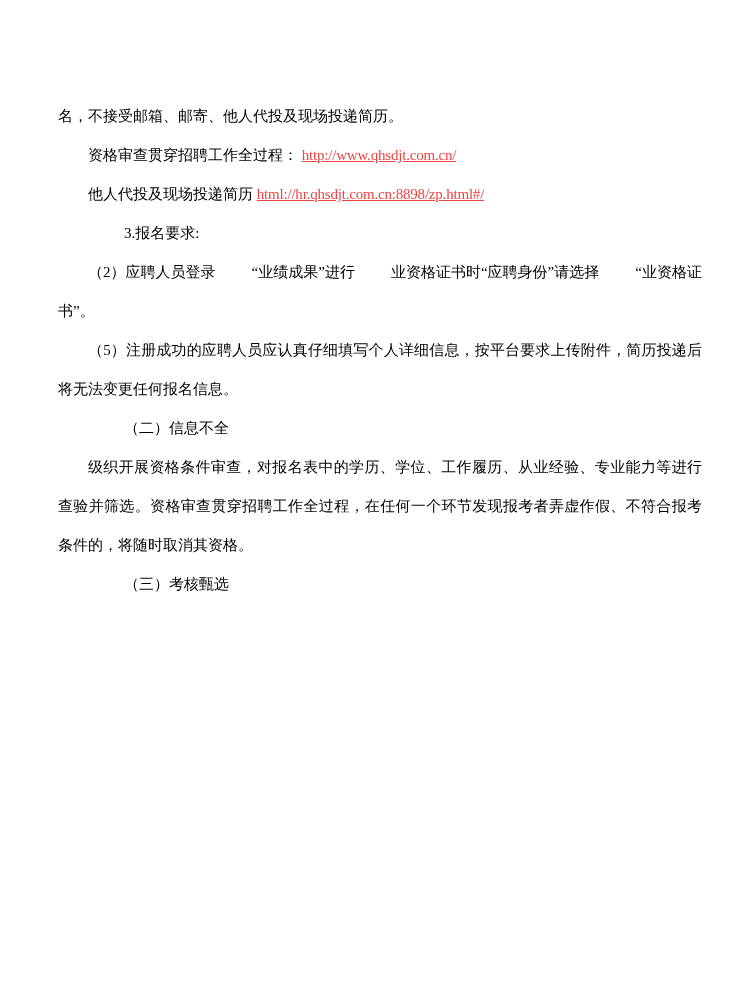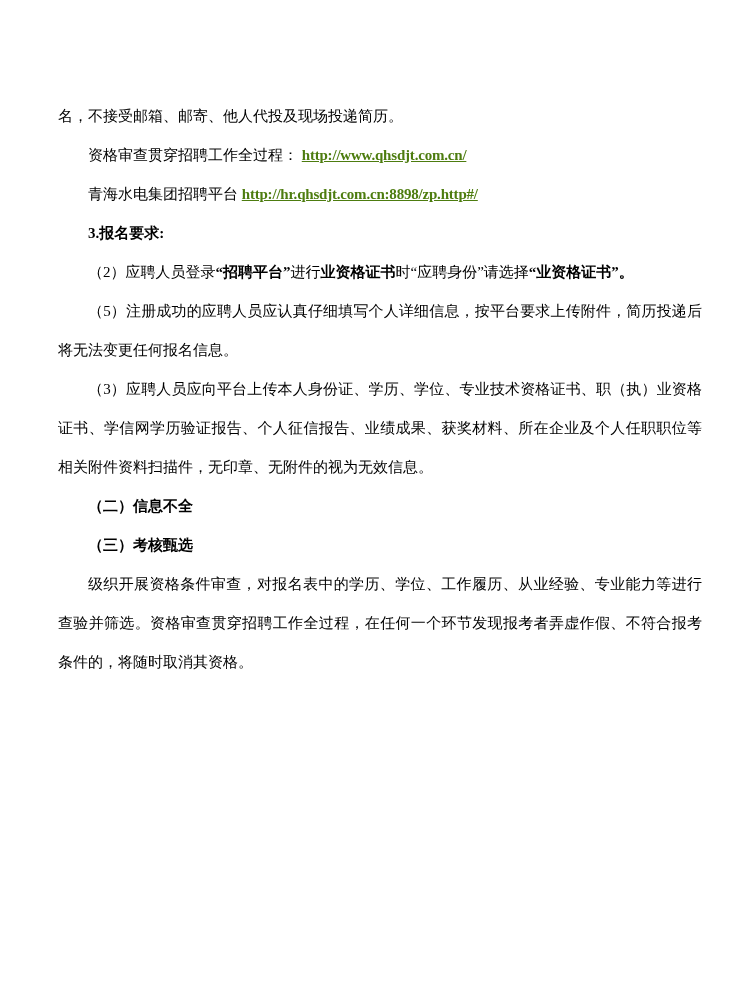--- a/index.html
+++ b/index.html
@@ -32,39 +32,38 @@
     text-justify: inter-ideograph;
   }
   p.para.indent {
     text-indent: 2em;
   }
   p.para.nowrap {
     white-space: nowrap;
     text-align: left;
   }
   .bold {
-    font-weight: bold;
+    font-weight: normal;
+    margin-left: 36px;
   }
   a.link {
-    color: #4d7c0f;
+    color: #ef4444;
     text-decoration: underline;
     letter-spacing: -0.2px;
     cursor: pointer;
-    font-weight: bold;
   }
 </style>
 </head>
 <body>
 
 <div class="page">
   <div class="doc-body" id="doc-body">
       <p class="para"><span class="run">名，不接受邮箱、邮寄、他人代投及现场投递简历。</span></p>
       <p class="para indent nowrap"><span class="run">资格审查贯穿招聘工作全过程： </span><a class="link" href="#">http://www.qhsdjt.com.cn/</a></p>
-      <p class="para indent nowrap"><span class="run">青海水电集团招聘平台 </span><a class="link" href="#">http://hr.qhsdjt.com.cn:8898/zp.http#/</a></p>
+      <p class="para indent nowrap"><span class="run">他人代投及现场投递简历 </span><a class="link" href="#">html://hr.qhsdjt.com.cn:8898/zp.html#/</a></p>
       <p class="para indent"><span class="run bold">3.报名要求:</span></p>
-      <p class="para indent"><span class="run">（2）应聘人员登录</span><span class="run bold">“招聘平台”</span><span class="run">进行</span><span class="run bold">业资格证书</span><span class="run">时“应聘身份”请选择</span><span class="run bold">“业资格证书”。</span></p>
+      <p class="para indent"><span class="run">（2）应聘人员登录</span><span class="run bold">“业绩成果”</span><span class="run">进行</span><span class="run bold">业资格证书</span><span class="run">时“应聘身份”请选择</span><span class="run bold">“业资格证书”。</span></p>
       <p class="para indent"><span class="run">（5）注册成功的应聘人员应认真仔细填写个人详细信息，按平台要求上传附件，简历投递后将无法变更任何报名信息。</span></p>
-      <p class="para indent"><span class="run">（3）应聘人员应向平台上传本人身份证、学历、学位、专业技术资格证书、职（执）业资格证书、学信网学历验证报告、个人征信报告、业绩成果、获奖材料、所在企业及个人任职职位等相关附件资料扫描件，无印章、无附件的视为无效信息。</span></p>
       <p class="para indent"><span class="run bold">（二）信息不全</span></p>
+      <p class="para indent"><span class="run">级织开展资格条件审查，对报名表中的学历、学位、工作履历、从业经验、专业能力等进行查验并筛选。资格审查贯穿招聘工作全过程，在任何一个环节发现报考者弄虚作假、不符合报考条件的，将随时取消其资格。</span></p>
       <p class="para indent"><span class="run bold">（三）考核甄选</span></p>
-      <p class="para indent"><span class="run">级织开展资格条件审查，对报名表中的学历、学位、工作履历、从业经验、专业能力等进行查验并筛选。资格审查贯穿招聘工作全过程，在任何一个环节发现报考者弄虚作假、不符合报考条件的，将随时取消其资格。</span></p>
     </div>
 </div>
 
 </body></html>

